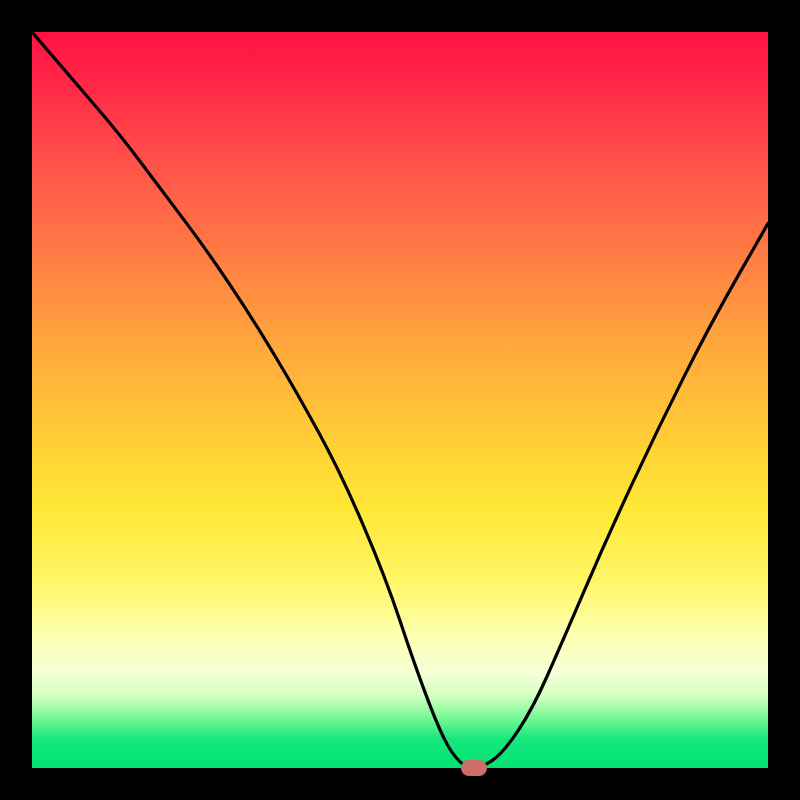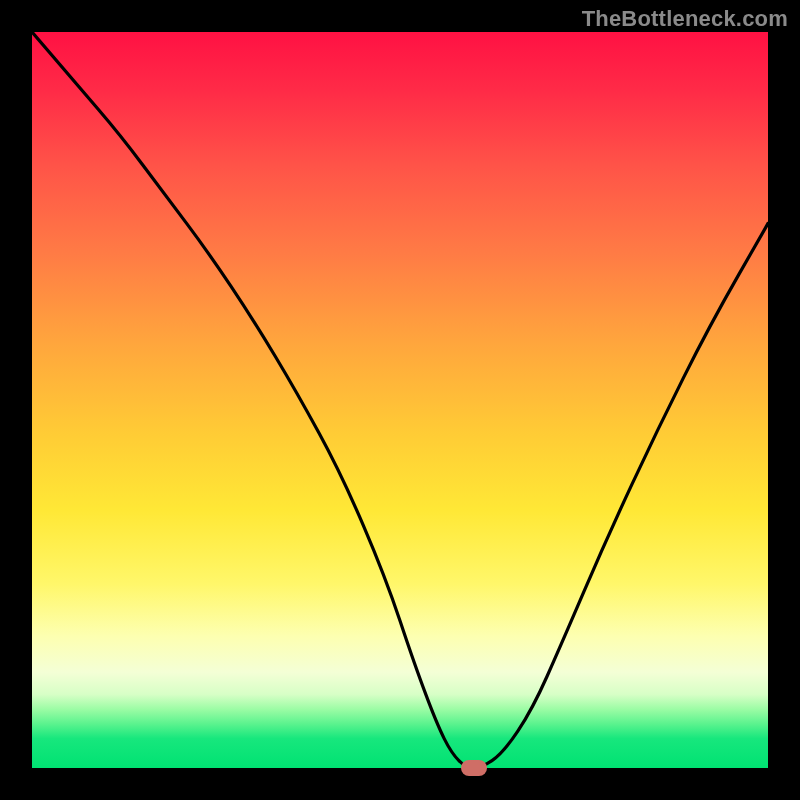--- a/index.html
+++ b/index.html
@@ -64,21 +64,20 @@
     font-weight: 600;
     color: #8a8a8a;
     letter-spacing: 0.2px;
     user-select: none;
   }
 </style>
 </head>
 <body>
 
 <div class="chart-container">
-  <div class="watermark">TheBottleneck.com</div>
 
   <div class="plot-area">
     <div class="gradient-bg"></div>
     <svg class="curve-svg" viewBox="0 0 736 736" preserveAspectRatio="none">
       <path id="curve-path" fill="none" stroke="#000" stroke-width="3.2" stroke-linejoin="round" stroke-linecap="round" d="M 0.0 0.0 Q 44.2 51.5 66.2 77.3 Q 88.3 103.0 110.4 132.5 Q 132.5 161.9 154.6 191.4 Q 176.6 220.8 198.7 253.9 Q 220.8 287.0 242.9 323.8 Q 265.0 360.6 287.0 401.1 Q 309.1 441.6 331.2 493.1 Q 353.3 544.6 368.0 588.8 Q 382.7 633.0 393.8 662.4 Q 404.8 691.8 412.2 706.6 Q 419.5 721.3 426.9 728.6 Q 434.2 736.0 441.6 736.0 Q 449.0 736.0 460.0 728.6 Q 471.0 721.3 485.8 699.2 Q 500.5 677.1 515.2 644.0 Q 529.9 610.9 552.0 559.4 Q 574.1 507.8 599.8 452.6 Q 625.6 397.4 651.4 345.9 Q 677.1 294.4 706.6 242.9 T 736.0 191.4"></path>
     </svg>
     <div id="marker" class="marker" style="left: 441.6px; top: 736px; background: rgb(207, 110, 102);"></div>
   </div>
 </div>
 

